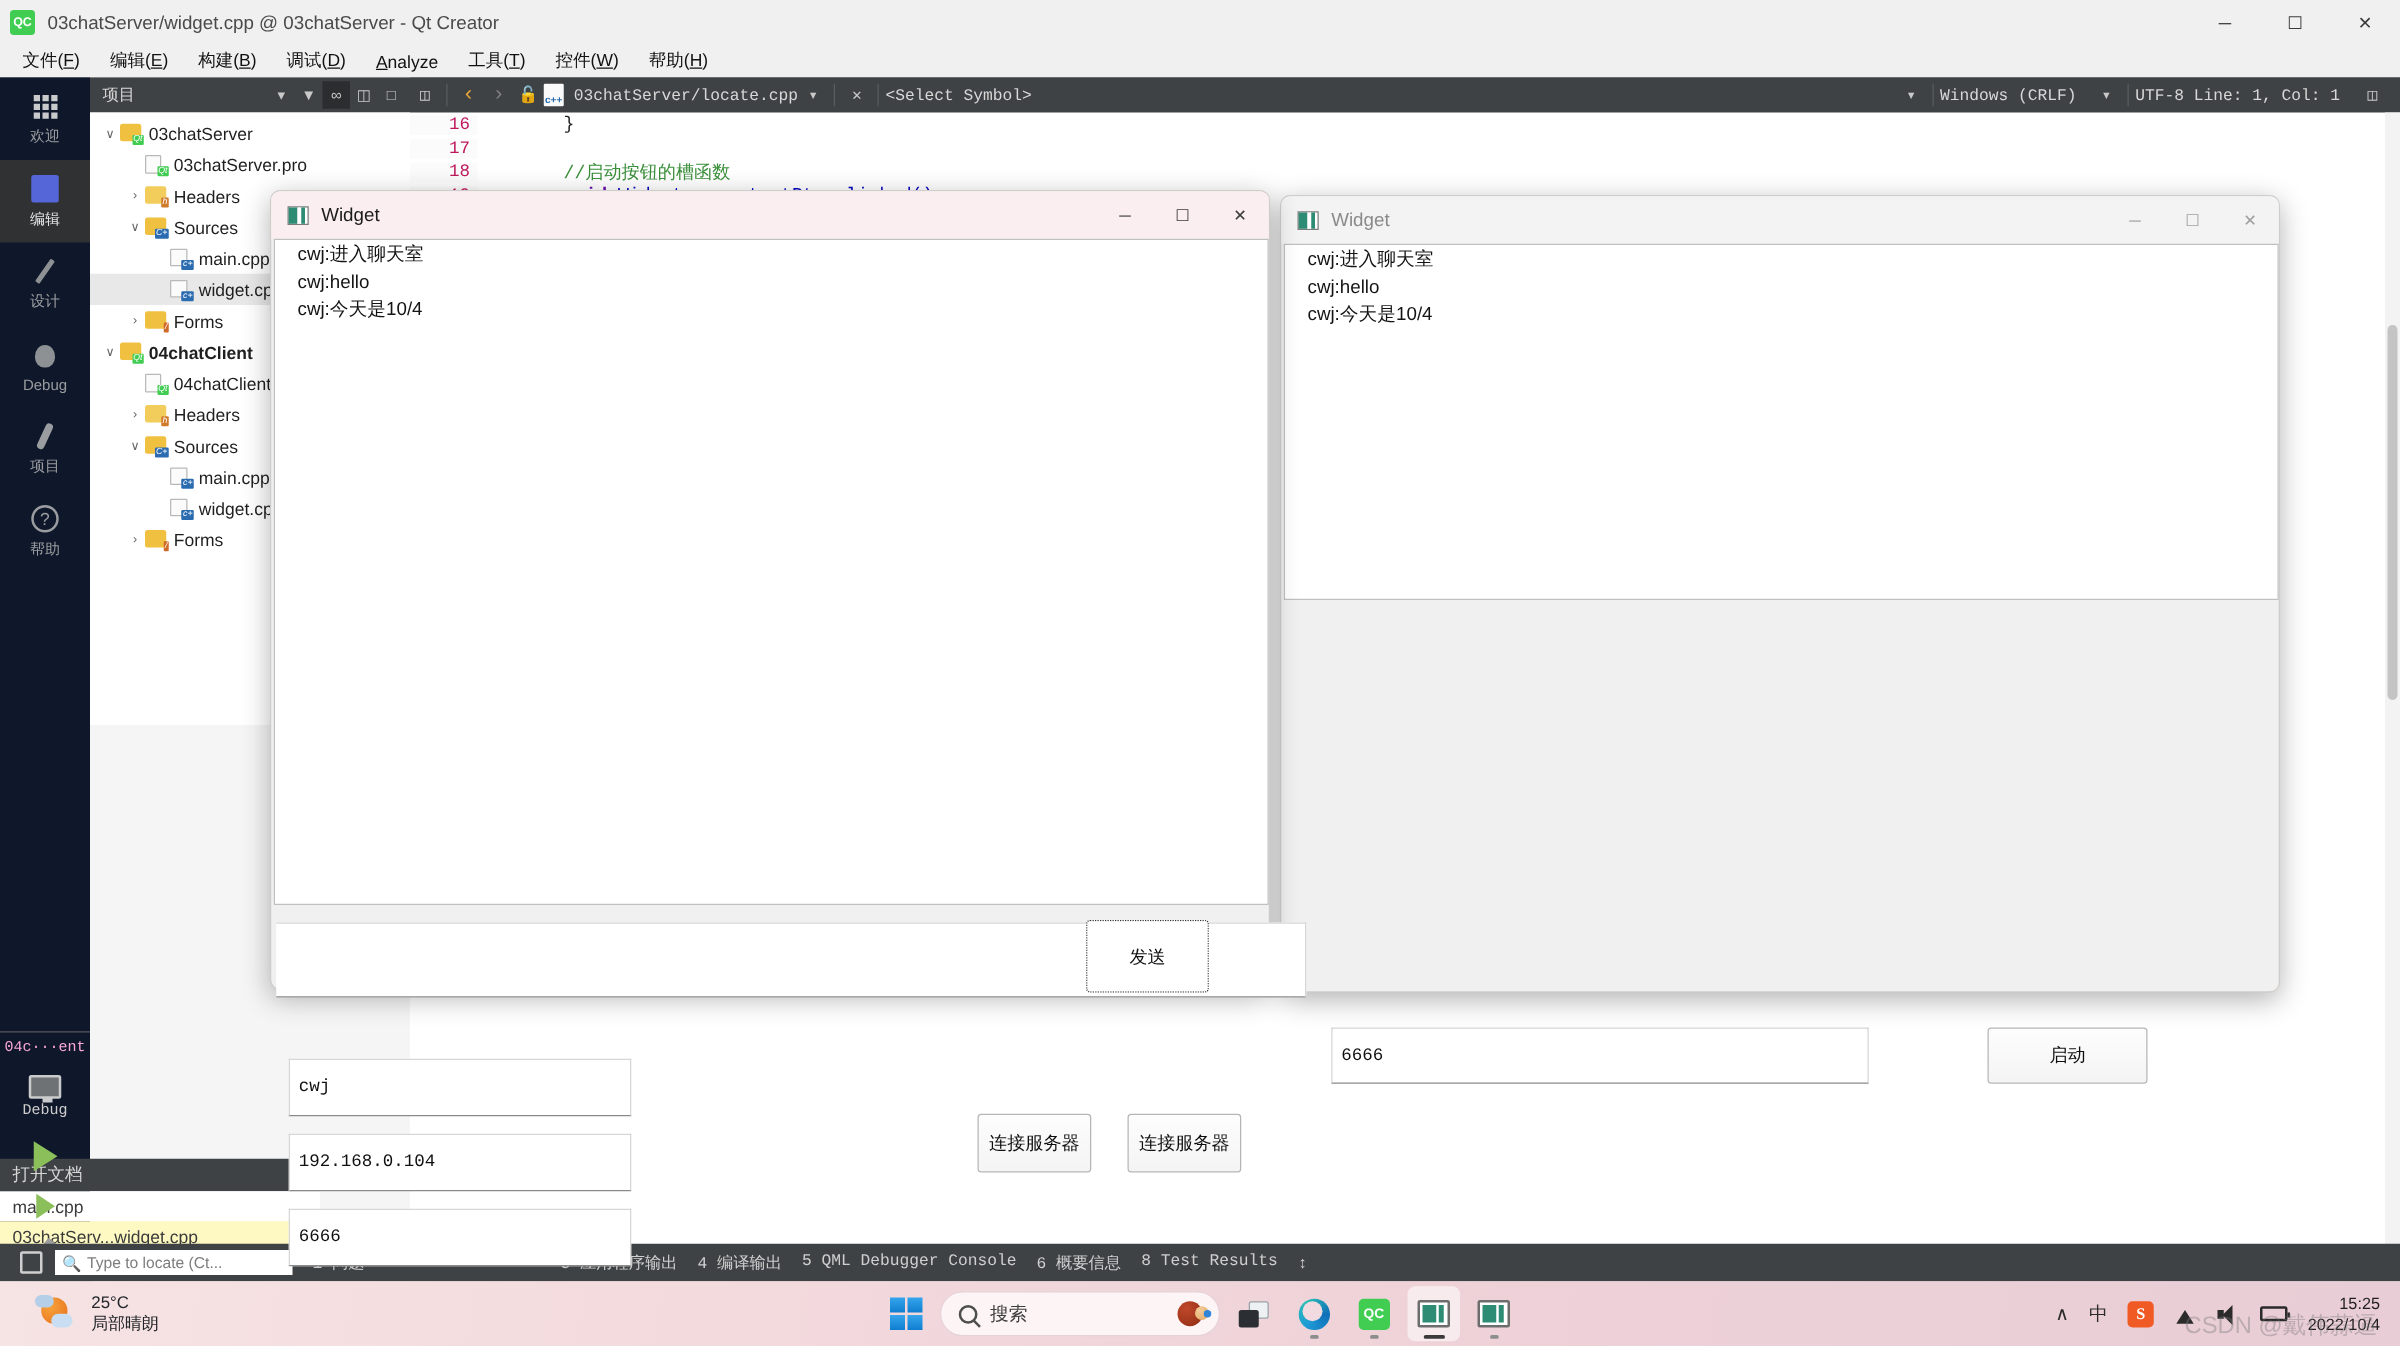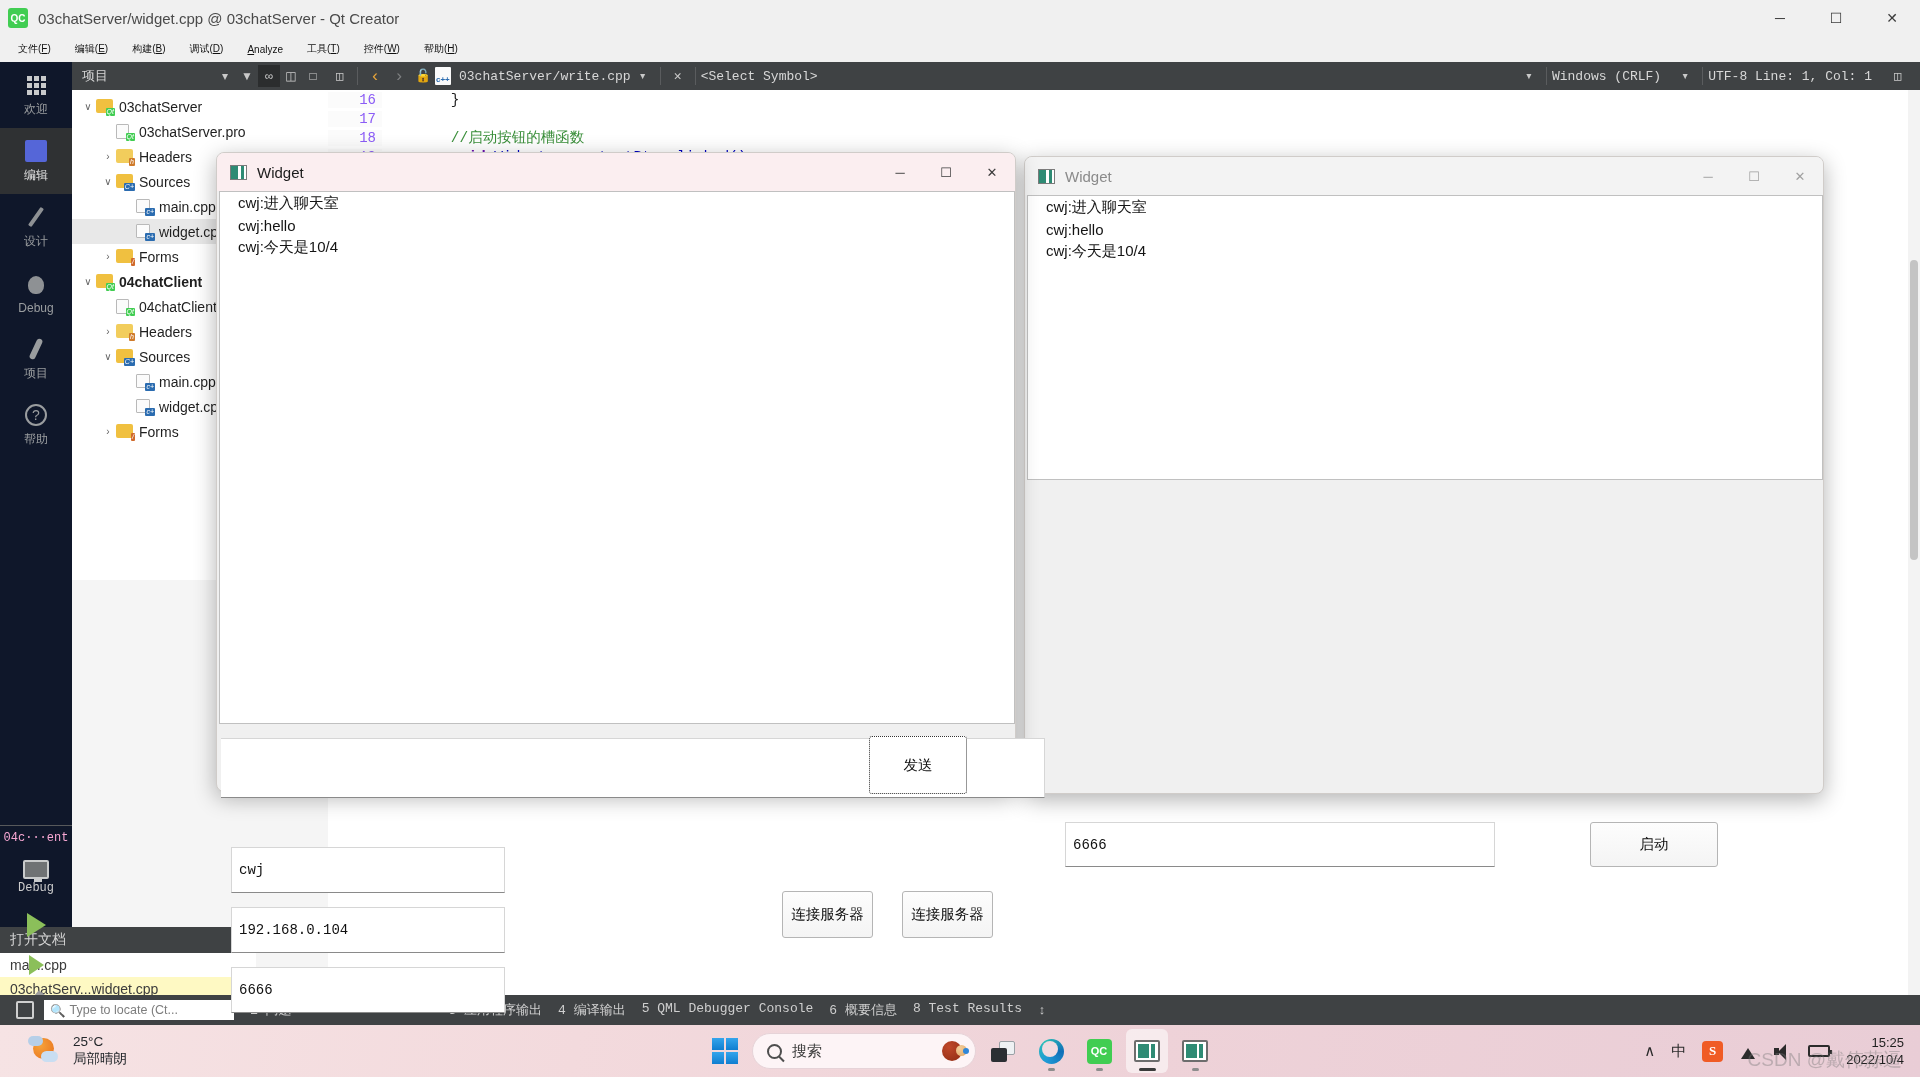--- a/index.html
+++ b/index.html
@@ -28,21 +28,21 @@
   .win-ctrls { position: absolute; right: 0; top: 0; height: 36px; display: flex; }
   .win-ctrls div {
     width: 56px; height: 36px; display: flex; align-items: center; justify-content: center;
     font-size: 14px; color: #3b3b3b;
   }
 
   .menubar {
     position: absolute; left: 0; top: 36px; width: 1920px; height: 26px;
     background: #f0f0f0; display: flex; align-items: center; padding-left: 6px;
   }
-  .menubar .mi { padding: 3px 12px; font-size: 10px; color: #111; white-space: nowrap; }
+  .menubar .mi { padding: 3px 12px; font-size: 14px; color: #111; white-space: nowrap; }
   .menubar .mi u { text-decoration: underline; }
 
   
   .modebar {
     position: absolute; left: 0; top: 62px; width: 72px; height: 963px;
     background: #0f172a;
   }
   .mode-item {
     width: 72px; height: 66px; display: flex; flex-direction: column;
     align-items: center; justify-content: center; color: #9a9d9f; gap: 3px;
@@ -105,21 +105,21 @@
   .editor-toolbar { position: absolute; left: 328px; top: 62px; width: 1592px; height: 28px; background: #3f4244; display: flex; align-items: center; color: #d8d8d8; font-size: 13px; font-family: "Liberation Mono", monospace; }
   .etb { width: 24px; height: 24px; display: flex; align-items: center; justify-content: center; color: #c9c9c9; }
   .etb.gold { color: #e5a33a; font-size: 17px; }
   .etb.dim { color: #7d7f81; font-size: 17px; }
   .cppic { width: 16px; height: 18px; background: #fafafa; border-radius: 1px; position: relative; }
   .cppic b { position: absolute; left: 1px; bottom: 1px; font-size: 8px; color: #2b6cb0; font-family: "Liberation Sans", sans-serif; }
   .ed-sep { width: 1px; height: 18px; background: #5a5c5e; margin: 0 5px; }
 
   .editor-body { position: absolute; left: 328px; top: 90px; width: 1592px; height: 910px; background: #ffffff; }
   .code-line { height: 19px; display: flex; align-items: center; font-family: "Liberation Mono", monospace; font-size: 14.5px; white-space: pre; }
-  .gutter { width: 54px; text-align: right; padding-right: 6px; color: #8b5cf6; background: #fbfbfb; font-size: 14px; }
+  .gutter { width: 54px; text-align: right; padding-right: 6px; color: #be185d; background: #fbfbfb; font-size: 14px; }
   .foldc { width: 18px; text-align: center; color: #6d6d6d; font-size: 9px; background: #fbfbfb; }
   .ctext { padding-left: 16px; color: #1f1f1f; }
   .kw { color: #6a0dad; font-weight: bold; }
   .kw2 { color: #0000c0; }
   .cm { color: #3a8f3a; }
   .ty { color: #0b4f8f; }
   .fn { color: #7a4a00; }
   .num { color: #b07000; }
 
   .vscroll { position: absolute; right: 0; top: 90px; width: 12px; height: 910px; background: #f3f3f3; }
@@ -455,21 +455,21 @@
 
     <div class="editor-toolbar">
       <span class="etb">◫</span>
       <span class="ed-sep"></span>
       <span class="etb gold">‹</span>
       <span class="etb dim">›</span>
       <span class="etb">🔓</span>
       <span class="cppic">
           <b>c++</b>
         </span>
-      <span style="margin-left:8px;">03chatServer/write.cpp</span>
+      <span style="margin-left:8px;">03chatServer/locate.cpp</span>
       <span class="etb">▾</span>
       <span class="ed-sep"></span>
       <span class="etb">✕</span>
       <span class="ed-sep"></span>
       <span>&lt;Select Symbol&gt;</span>
     </div>
 
     <div class="rt-toolbar">
       <span class="etb">▾</span>
       <span class="ed-sep"></span>

